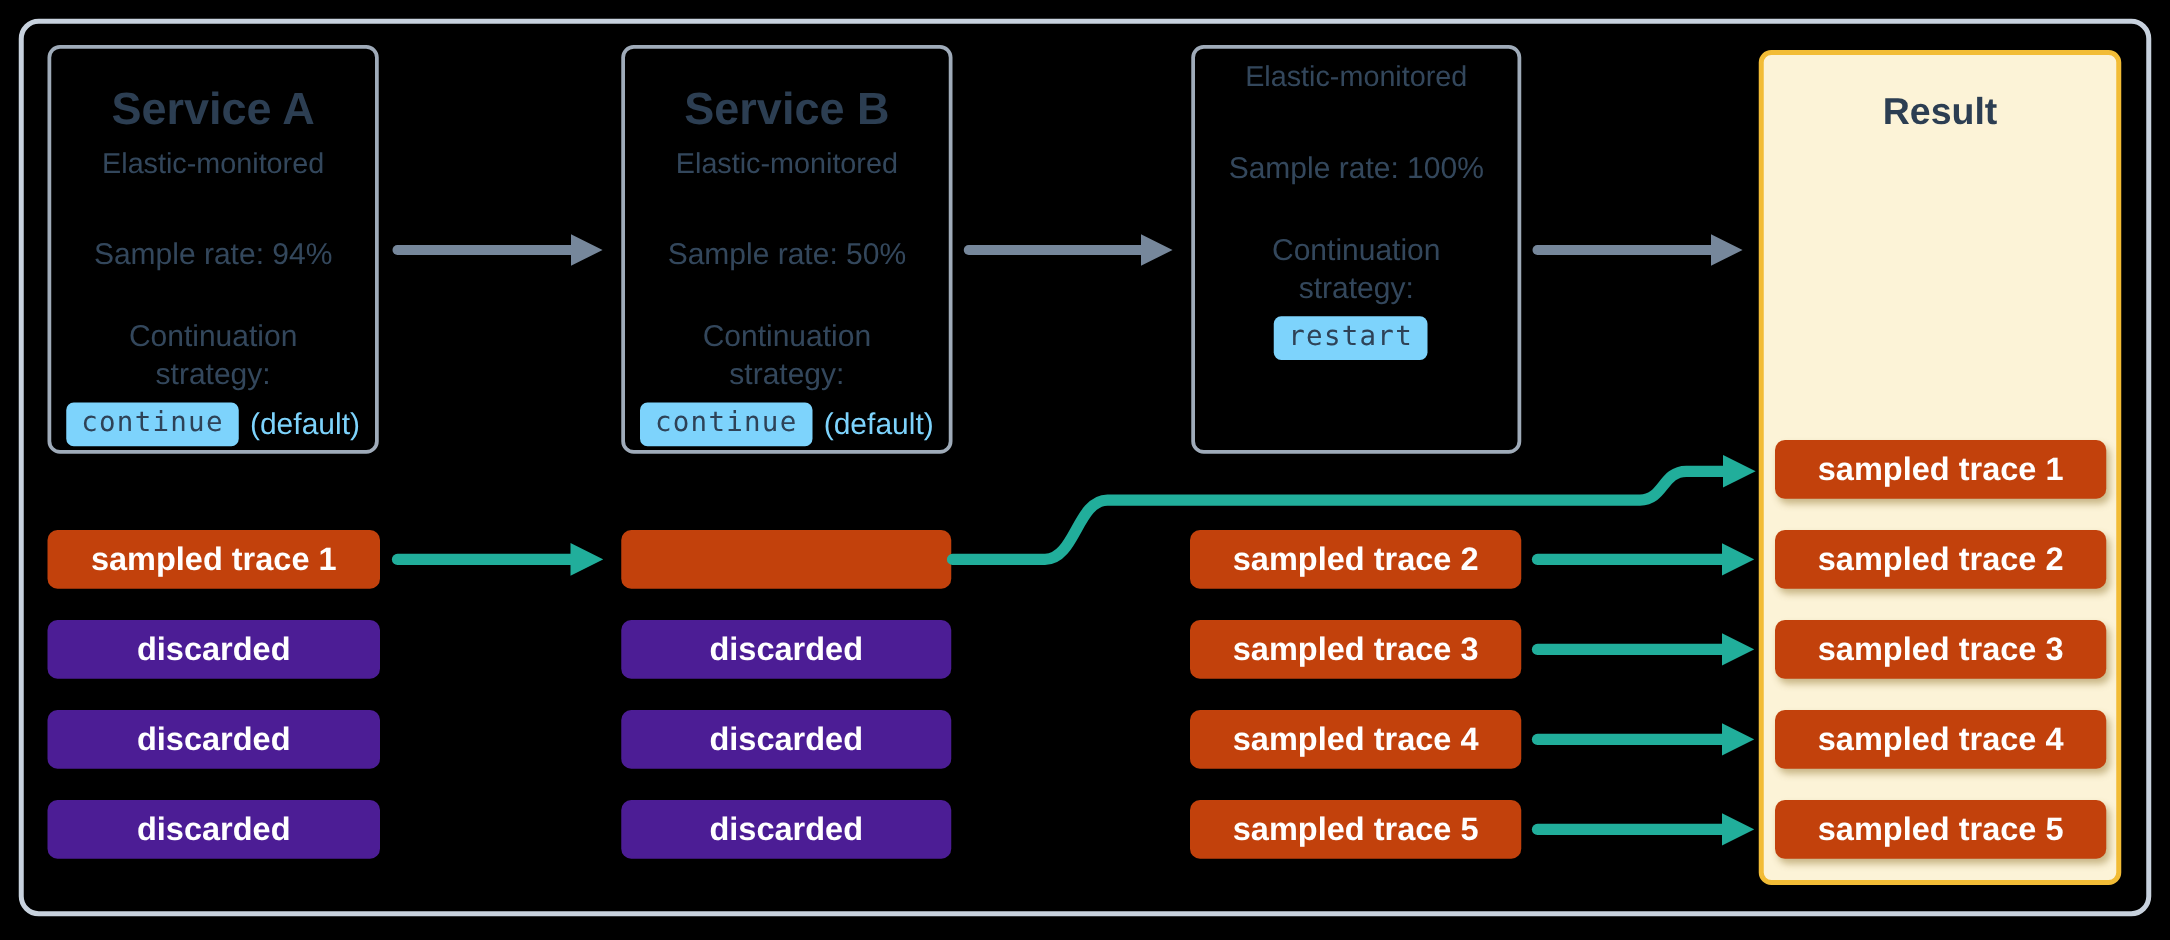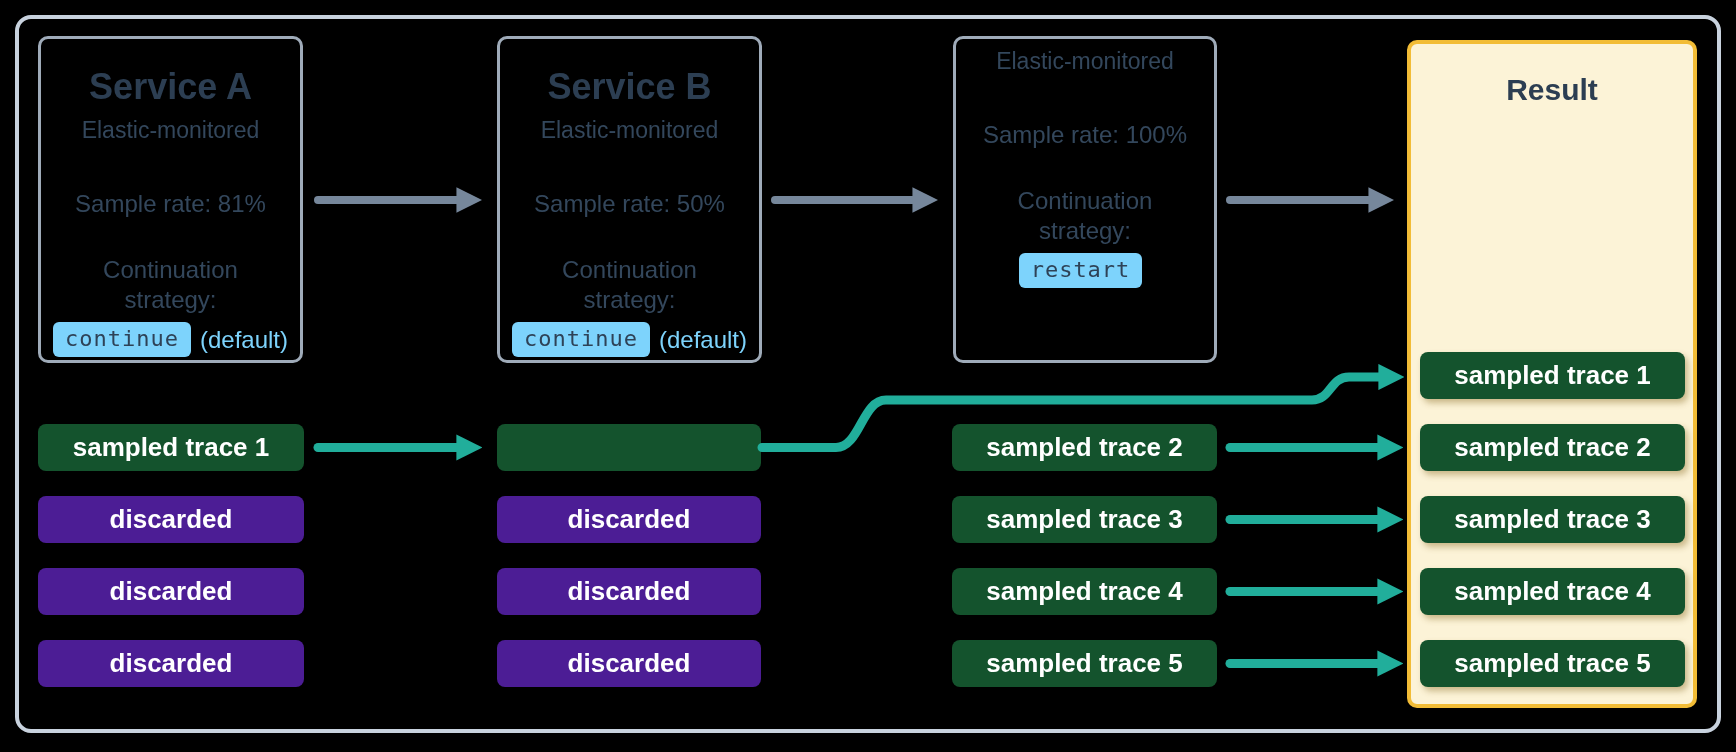--- a/index.html
+++ b/index.html
@@ -30,35 +30,35 @@
   .result-box{
     position:absolute;left:1407px;top:40px;width:290px;height:668px;box-sizing:border-box;
     background:#FCF3D7;border:4px solid #F2BC36;border-radius:10px;text-align:center;
   }
   .result-box .title{margin-top:29px;font-size:30px;font-weight:700;color:#2C3E52;}
   
   .chip{
     position:absolute;height:47px;border-radius:8px;display:flex;align-items:center;justify-content:center;
     color:#FFFFFF;font-size:26px;font-weight:600;box-sizing:border-box;
   }
-  .chip.teal{background:#14532d;}
+  .chip.teal{background:#c2410c;}
   .chip.red{background:#4c1d95;}
   .chip.in-result{box-shadow:3px 4px 6px rgba(140,110,40,0.45);}
   .arrows{position:absolute;left:0;top:0;pointer-events:none;}
 </style>
 </head>
 <body>
 
 <div id="canvas">
   <div class="outer-frame"></div>
 
   <div class="service-box" style="left:38px">
     <div class="title">Service A</div>
     <div class="monitoring">Elastic-monitored</div>
-    <div class="sample-rate">Sample rate: 81%</div>
+    <div class="sample-rate">Sample rate: 94%</div>
     <div class="strategy-label">Continuation strategy:</div>
     <div class="strategy-row">
       <span class="code-chip">continue</span>
       <span class="strategy-note">(default)</span>
     </div>
   </div>
 
   <div class="service-box" style="left:497px">
     <div class="title">Service B</div>
     <div class="monitoring">Elastic-monitored</div>

